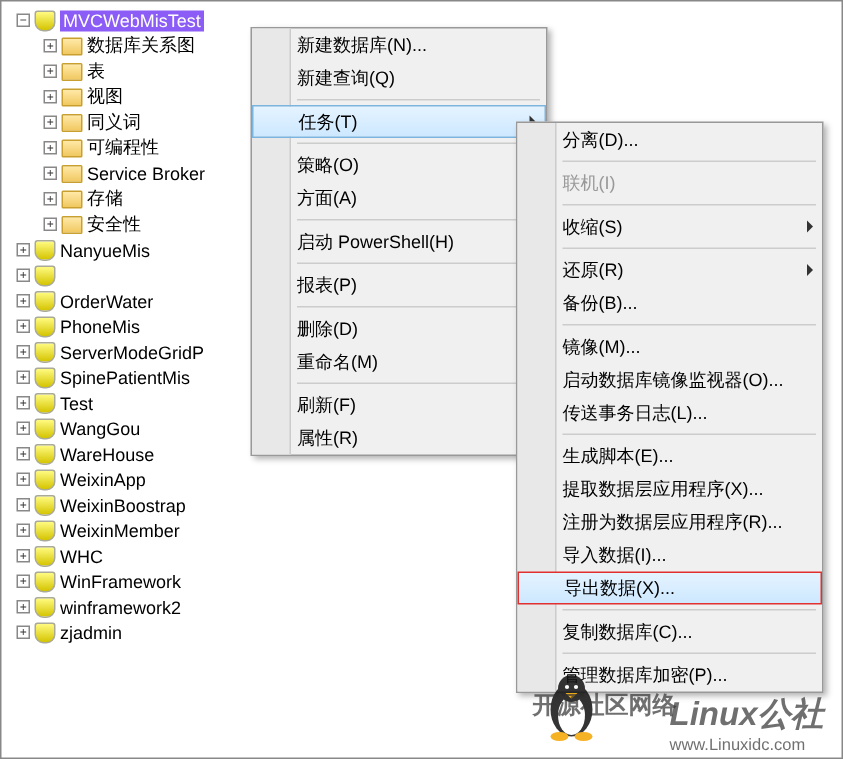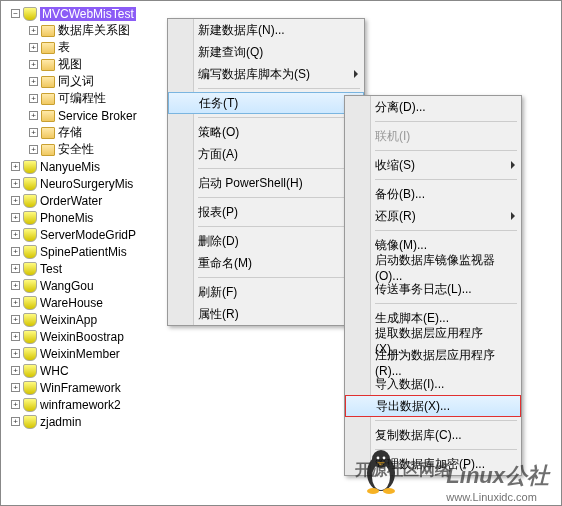--- a/index.html
+++ b/index.html
@@ -7,21 +7,21 @@
 .tree{position:absolute;left:0;top:0;width:166px;height:506px;padding-top:4px;overflow:hidden}
 .tree-row{display:flex;align-items:center;height:17px;white-space:nowrap}
 .exp{width:9px;height:9px;border:1px solid #888;display:inline-flex;align-items:center;justify-content:center;font-size:8px;line-height:1;color:#333;margin-right:3px;background:#fff;cursor:pointer}
 .sp{display:inline-block}
 .ico-db{width:14px;height:14px;background:linear-gradient(#fffb80,#d4c400);border-radius:2px 2px 6px 6px;margin-right:3px;display:inline-block;border:1px solid #aa9}
 .ico-folder{width:14px;height:12px;background:linear-gradient(#ffe9a8,#f0c860);border:1px solid #c9a030;border-radius:1px;margin-right:3px;display:inline-block}
 .lbl{color:#000}
 .sel{background:#8b5cf6;color:#fff;padding:0 2px}
 .menu{position:absolute;background:#f0f0f0;border:1px solid #999;box-shadow:2px 2px 4px rgba(0,0,0,.3)}
 .menu1{left:166px;top:17px;width:198px}
-.menu2{left:343px;top:94px;width:178px}
+.menu2{left:343px;top:80px;width:205px}
 .mrow{display:flex;align-items:center;height:22px;padding-left:30px;padding-right:18px;position:relative;cursor:default}
 .mhl{background:linear-gradient(#e5f3ff,#cde8ff);border:1px solid #7ab5e0}
 .mred{border:1px solid #e03030;background:linear-gradient(#e5f3ff,#cde8ff)}
 .miconcol{position:absolute;left:0;top:0;bottom:0;width:26px;background:#e8e8e8;border-right:1px solid #ccc}
 .msep{height:1px;background:#ccc;margin:3px 4px 3px 30px}
 .arrow{position:absolute;right:6px;top:50%;transform:translateY(-50%);width:0;height:0;border-left:4px solid #333;border-top:4px solid transparent;border-bottom:4px solid transparent}
 .watermark{position:absolute;right:12px;bottom:2px;opacity:.7;text-align:left}
 .wm-logo{font-size:22px;font-weight:bold;font-style:italic;color:#333}
 .wm-url{font-size:11px;color:#333}
 .wm-sub{position:absolute;right:110px;bottom:24px;font-size:16px;font-weight:bold;color:#333;opacity:.7}
@@ -91,21 +91,20 @@
       <div class="tree-row">
         <span class="sp" style="width:10px"></span>
         <span class="exp">+</span>
         <span class="ico-db"></span>
         <span class="lbl">NanyueMis</span>
       </div>
       <div class="tree-row">
         <span class="sp" style="width:10px"></span>
         <span class="exp">+</span>
         <span class="ico-db"></span>
-        <span class="lbl">NeuroSurgeryMis</span>
       </div>
       <div class="tree-row">
         <span class="sp" style="width:10px"></span>
         <span class="exp">+</span>
         <span class="ico-db"></span>
         <span class="lbl">OrderWater</span>
       </div>
       <div class="tree-row">
         <span class="sp" style="width:10px"></span>
         <span class="exp">+</span>
@@ -189,24 +188,20 @@
 
 <div class="menu menu1">
   <div class="miconcol"></div>
   <div id="m1">
       <div class="mrow">
         <span>新建数据库(N)...</span>
       </div>
       <div class="mrow">
         <span>新建查询(Q)</span>
       </div>
-      <div class="mrow">
-        <span>编写数据库脚本为(S)</span>
-        <span class="arrow"></span>
-      </div>
       <div class="msep"></div>
       <div class="mrow mhl">
         <span>任务(T)</span>
         <span class="arrow"></span>
       </div>
       <div class="msep"></div>
       <div class="mrow">
         <span>策略(O)</span>
         <span class="arrow"></span>
       </div>
@@ -249,25 +244,25 @@
       <div class="mrow" style="color: rgb(153, 153, 153);">
         <span>联机(I)</span>
       </div>
       <div class="msep"></div>
       <div class="mrow">
         <span>收缩(S)</span>
         <span class="arrow"></span>
       </div>
       <div class="msep"></div>
       <div class="mrow">
+        <span>还原(R)</span>
+        <span class="arrow"></span>
+      </div>
+      <div class="mrow">
         <span>备份(B)...</span>
-      </div>
-      <div class="mrow">
-        <span>还原(R)</span>
-        <span class="arrow"></span>
       </div>
       <div class="msep"></div>
       <div class="mrow">
         <span>镜像(M)...</span>
       </div>
       <div class="mrow">
         <span>启动数据库镜像监视器(O)...</span>
       </div>
       <div class="mrow">
         <span>传送事务日志(L)...</span>

